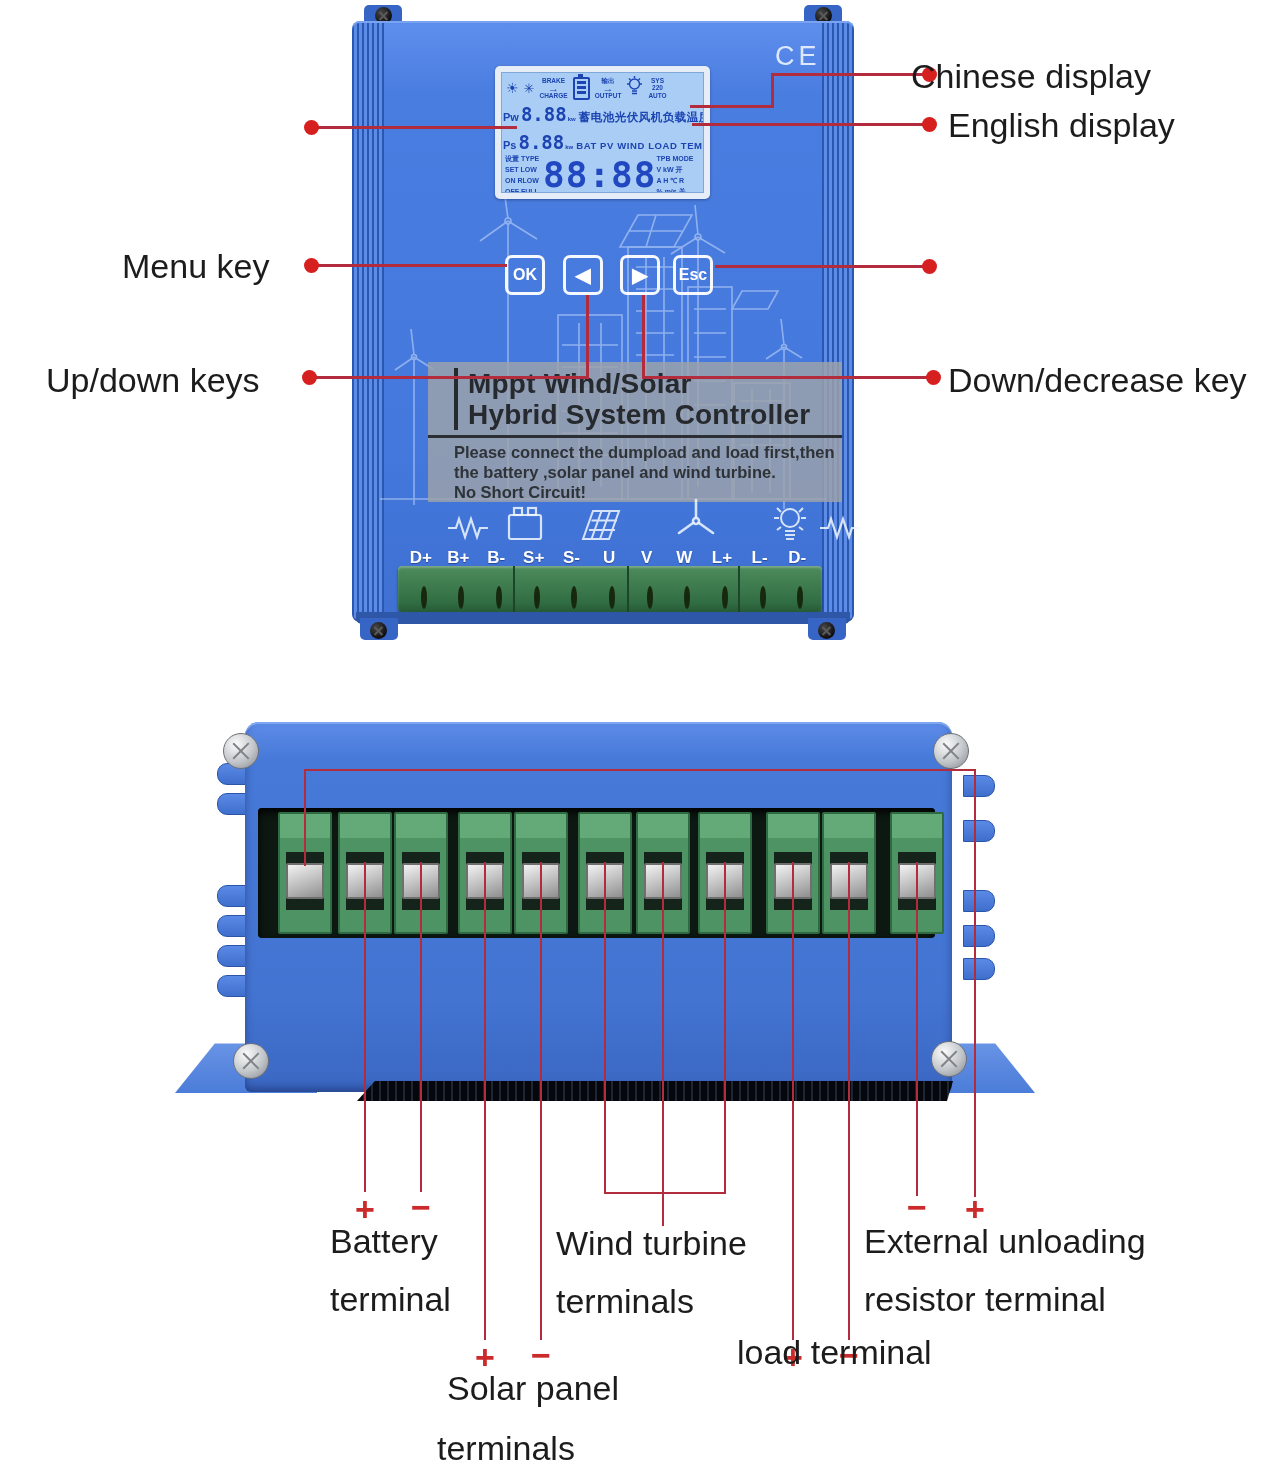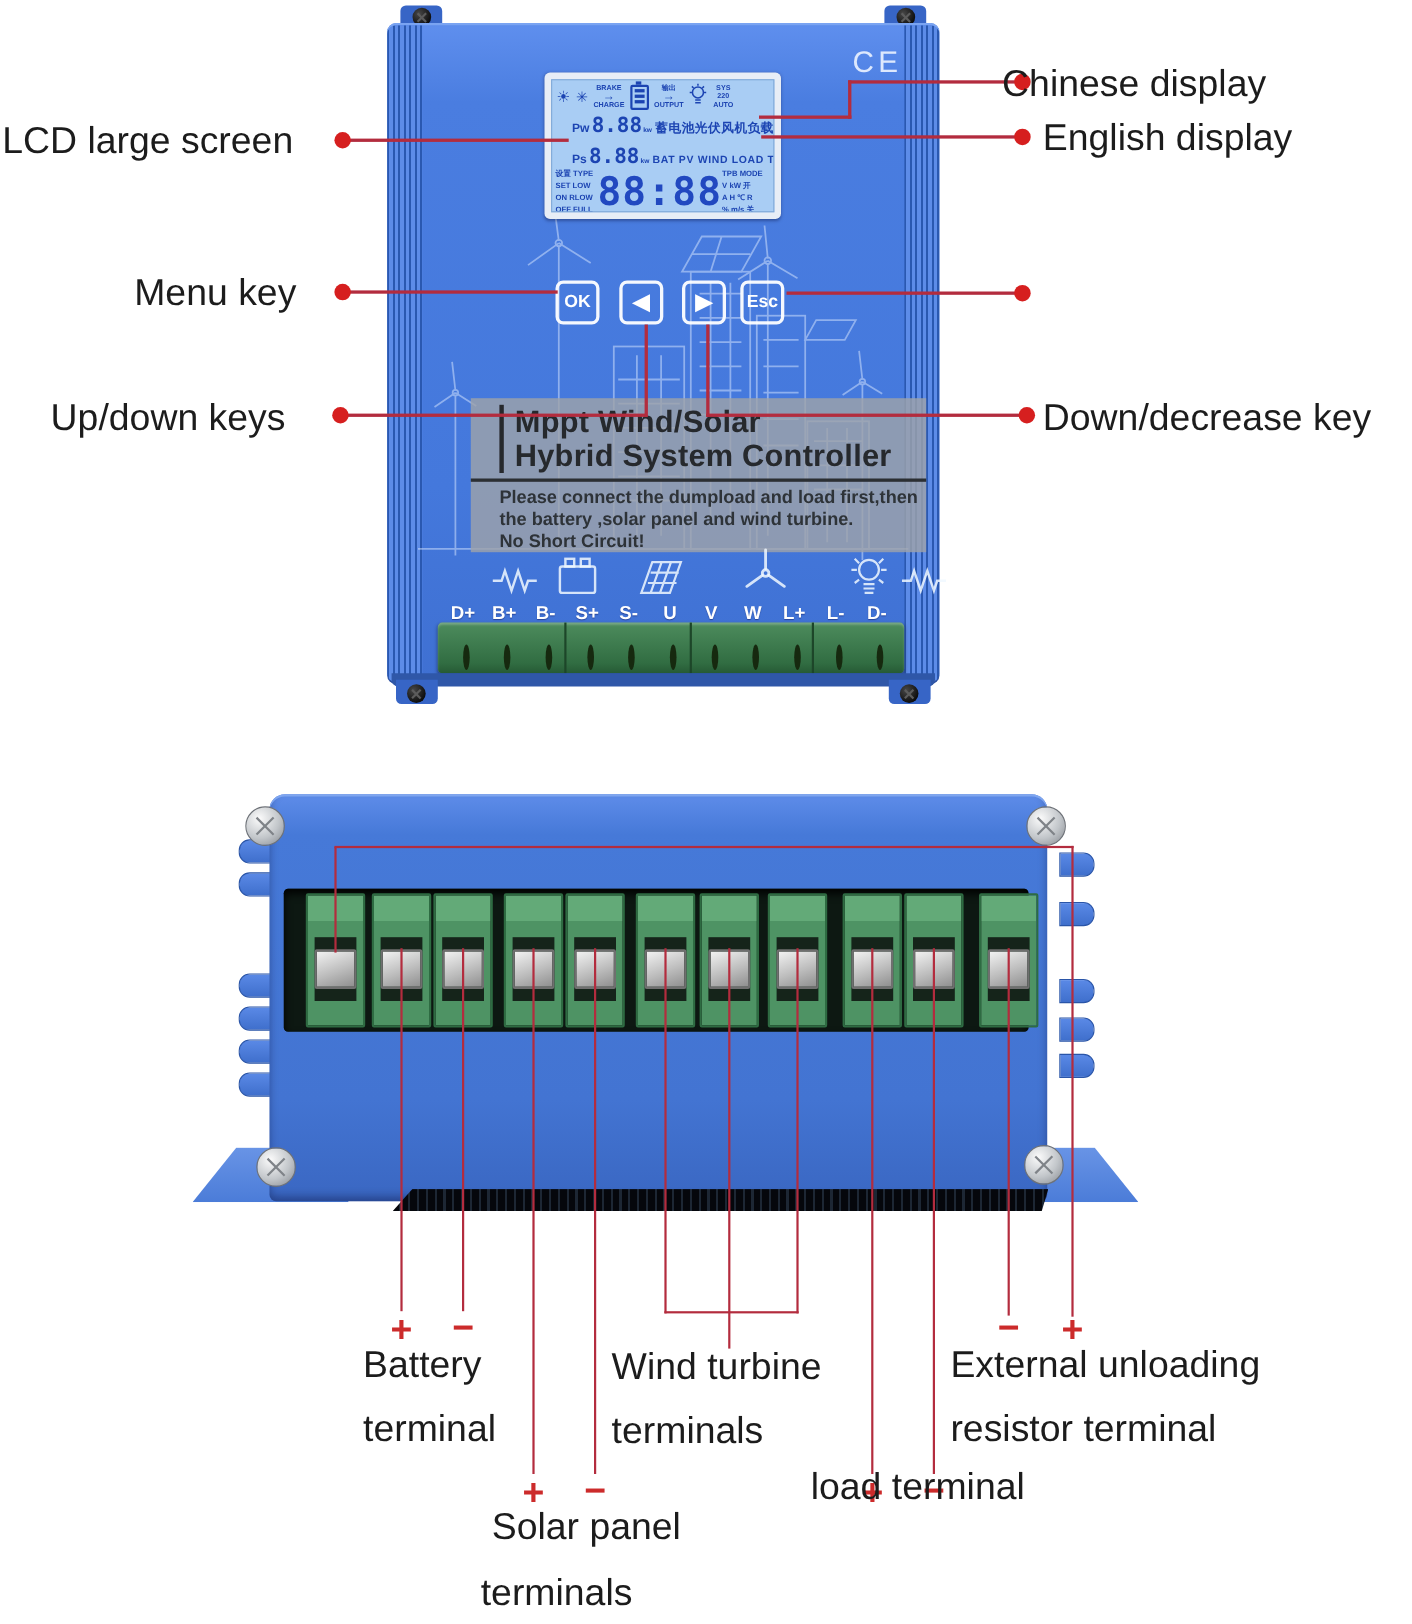--- a/index.html
+++ b/index.html
@@ -46,21 +46,21 @@
   .lcd-inner{position:absolute;inset:6px;background:#a9cdf4;border:1px solid #7fa8d8;color:#1c44b2;overflow:hidden;}
   .lcd-row1{display:flex;align-items:center;gap:5px;height:30px;padding:0 4px;}
   .lcd-row1 .sun{font-size:14px;}
   .lcd-row1 .snow{font-size:13px;}
   .lstack{display:flex;flex-direction:column;align-items:center;font-size:6.5px;font-weight:bold;line-height:1.15;}
   .lstack .arr{font-size:11px;line-height:8px;font-weight:bold;font-style:normal;}
   .lstack i{font-style:normal;}
   .lbat{width:13px;height:19px;border:2px solid #1c44b2;border-radius:2px;position:relative;display:inline-block;}
   .lbat::before{content:"";position:absolute;left:3px;top:-5px;width:5px;height:3px;background:#1c44b2;}
   .lbat i{display:block;height:3px;margin:2px 2px 0 2px;background:#1c44b2;}
-  .lcd-row2,.lcd-row3{display:flex;align-items:baseline;padding:0 18px;}
+  .lcd-row2,.lcd-row3{display:flex;align-items:baseline;padding:0 1px;}
   .lcd-row2{height:28px;}
   .lcd-row3{height:24px;}
   .plabel{font-size:11px;font-weight:bold;}
   .pval{font-family:"DejaVu Sans Mono",monospace;font-size:19px;font-weight:bold;margin-left:2px;}
   .punit{font-size:6px;font-weight:bold;margin:0 3px 0 1px;}
   .cnrow{font-size:11.5px;font-weight:bold;letter-spacing:.5px;white-space:nowrap;}
   .enrow{font-size:9.5px;font-weight:bold;letter-spacing:.6px;white-space:nowrap;}
   .lcd-row4{display:flex;align-items:stretch;padding:0 3px;height:42px;}
   .lcol,.rcol{display:flex;flex-direction:column;justify-content:space-between;font-size:7px;font-weight:bold;line-height:1.25;}
   .lcol{width:42px;}
@@ -427,21 +427,20 @@
   <div class="rline" style="left:690px;top:105px;width:84px;height:3px;"></div>
   <div class="rline" style="left:692px;top:123px;width:234px;height:3px;"></div>
   <span class="rdot" style="left:304px;top:120px;"></span>
   <span class="rdot" style="left:304px;top:258px;"></span>
   <span class="rdot" style="left:302px;top:370px;"></span>
   <span class="rdot" style="left:922px;top:67px;"></span>
   <span class="rdot" style="left:922px;top:117px;"></span>
   <span class="rdot" style="left:922px;top:259px;"></span>
   <span class="rdot" style="left:926px;top:370px;"></span>
 
-  <div class="lbl" style="left:2px;top:108px;">LCD large screen</div>
   <div class="lbl" style="left:122px;top:246px;">Menu key</div>
   <div class="lbl" style="left:46px;top:360px;">Up/down keys</div>
   <div class="lbl" style="left:911px;top:56px;">Chinese display</div>
   <div class="lbl" style="left:948px;top:105px;">English display</div>
   <div class="lbl" style="left:948px;top:360px;">Down/decrease key</div>
 
   <div class="rline" style="left:304px;top:770px;width:2px;height:96px;"></div>
   <div class="rline" style="left:304px;top:769px;width:672px;height:2px;"></div>
   <div class="rline" style="left:974px;top:769px;width:2px;height:428px;"></div>
   <div class="rline" style="left:364px;top:862px;width:2px;height:330px;"></div>

